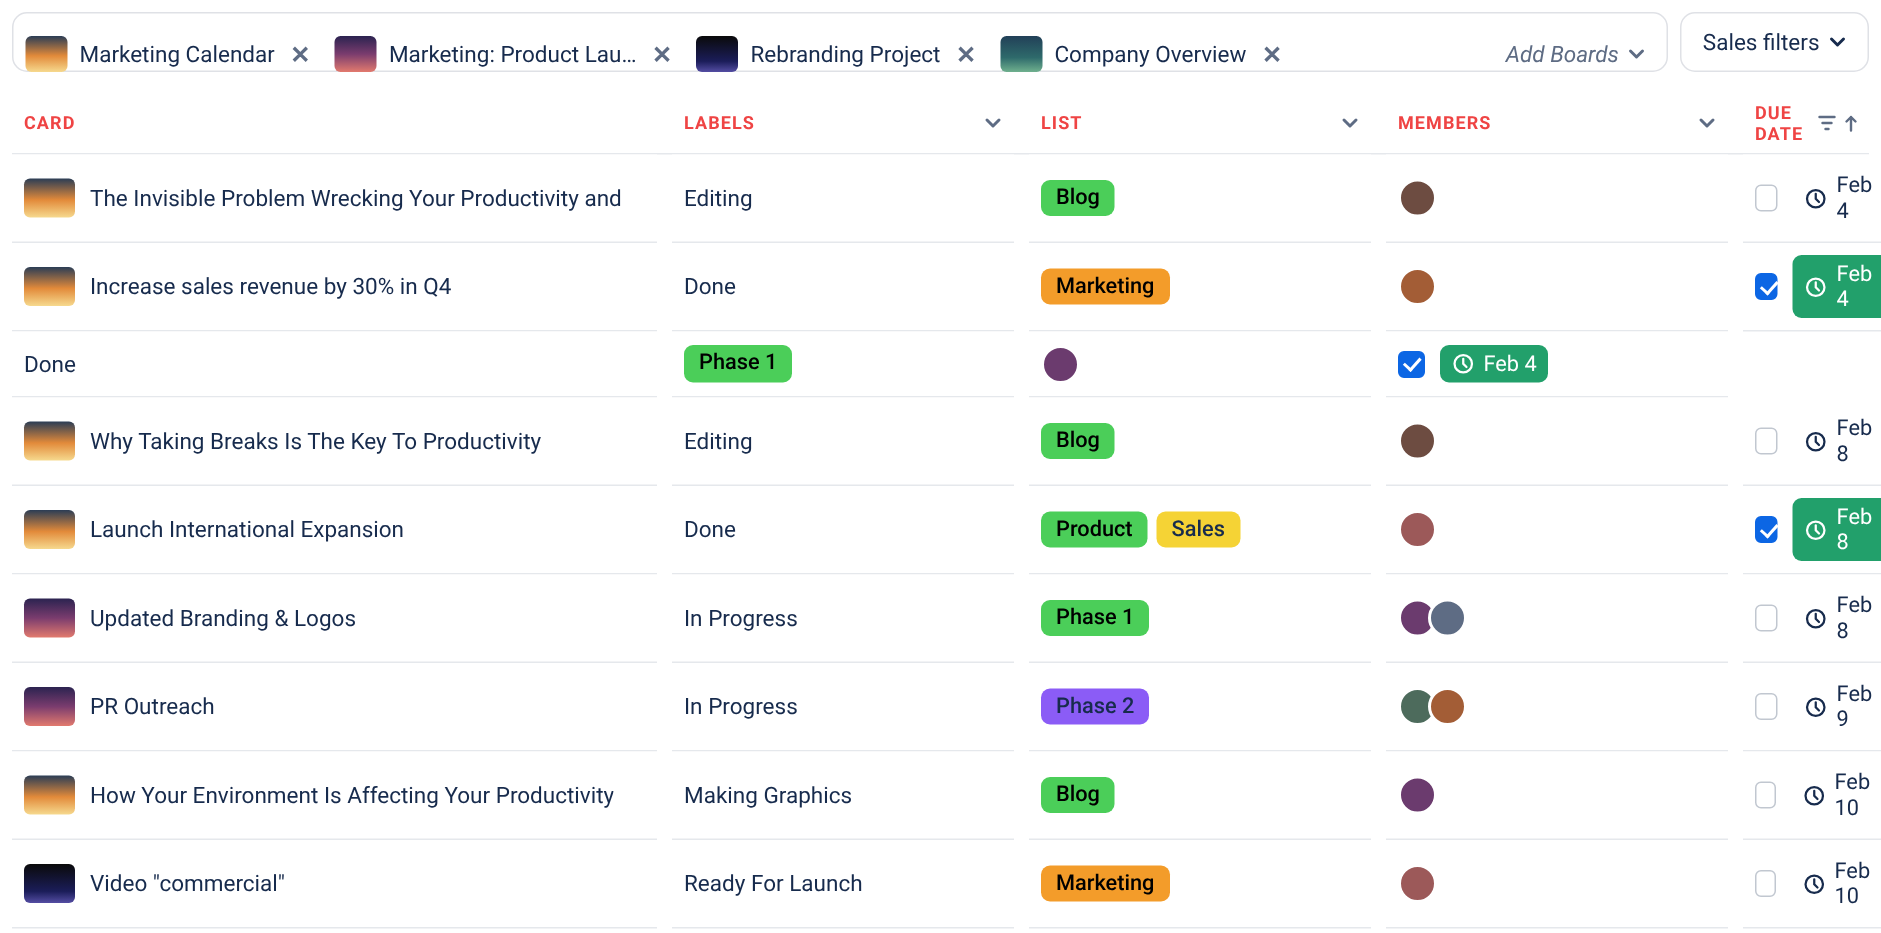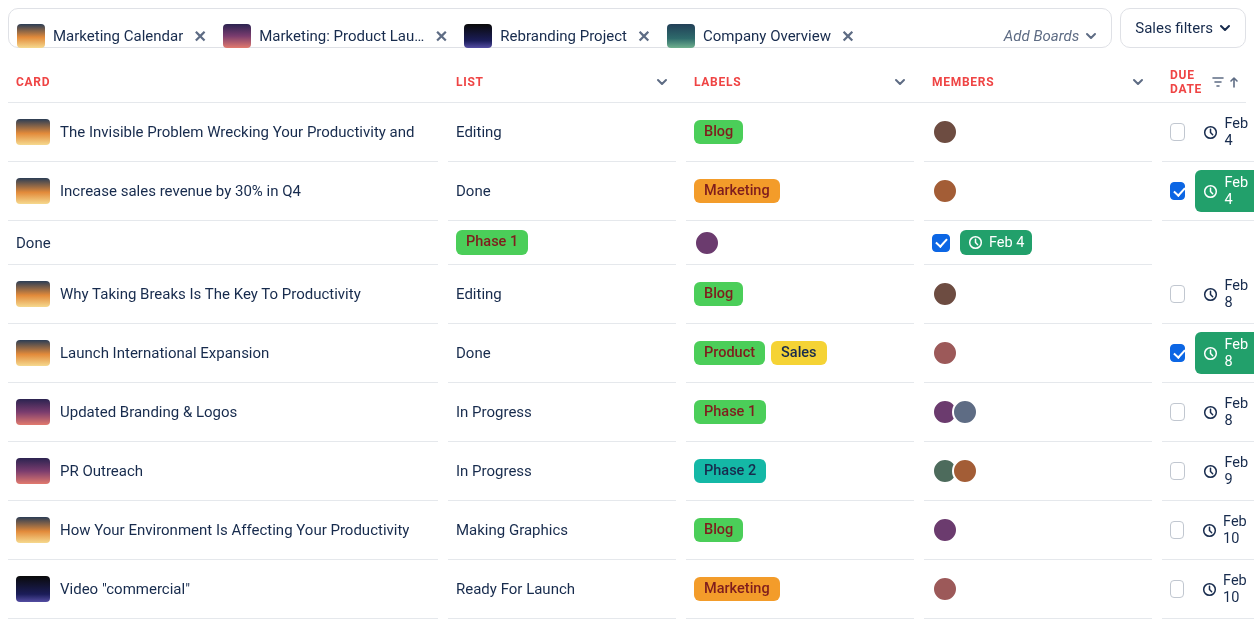--- a/index.html
+++ b/index.html
@@ -95,21 +95,21 @@
     width: 34px; height: 26px; border-radius: 4px; flex: none;
   }
   .card-title {
     white-space: nowrap; overflow: hidden; text-overflow: ellipsis;
   }
   .labels-cell { gap: 6px; }
   .label {
     display: inline-flex; align-items: center;
     padding: 5px 10px;
     border-radius: 6px;
-    color: #7f1d1d; font-size: 14.5px; font-weight: 500;
+    color: #000000; font-size: 14.5px; font-weight: 500;
     line-height: 1;
   }
   .members-cell { gap: 0; }
   .avatar {
     width: 26px; height: 26px; border-radius: 50%;
     border: 2px solid #fff;
     display: inline-block;
     margin-right: -6px;
   }
   .due-cell { gap: 10px; }
@@ -205,29 +205,29 @@
     </span>
   </div>
 </div>
 
 <div class="grid">
   <div class="headers">
     <div class="col-head">
       <span>CARD</span>
     </div>
     <div class="col-head" style="justify-content:space-between">
-      <span>LIST</span>
+      <span>LABELS</span>
       <span class="chev">
         <svg viewBox="0 0 12 12">
             <path d="M2 4l4 4 4-4" fill="none" stroke="#5e6c84" stroke-width="2" stroke-linecap="round" stroke-linejoin="round"></path>
           </svg>
       </span>
     </div>
     <div class="col-head" style="justify-content:space-between">
-      <span>LABELS</span>
+      <span>LIST</span>
       <span class="chev">
         <svg viewBox="0 0 12 12">
             <path d="M2 4l4 4 4-4" fill="none" stroke="#5e6c84" stroke-width="2" stroke-linecap="round" stroke-linejoin="round"></path>
           </svg>
       </span>
     </div>
     <div class="col-head" style="justify-content:space-between">
       <span>MEMBERS</span>
       <span class="chev">
         <svg viewBox="0 0 12 12">
@@ -415,21 +415,21 @@
       </div>
       <div class="row">
         <div class="cell card">
           <div class="card-thumb g-dusk"></div>
           <div class="card-title">PR Outreach</div>
         </div>
         <div class="cell">
           <span>In Progress</span>
         </div>
         <div class="cell labels-cell">
-          <span class="label" style="background: #14b8a6; color: rgb(23, 43, 77);">Phase 2</span>
+          <span class="label" style="background: #8b5cf6; color: rgb(23, 43, 77);">Phase 2</span>
         </div>
         <div class="cell members-cell">
           <span class="avatar av5"></span>
           <span class="avatar av2"></span>
         </div>
         <div class="cell due-cell">
           <span class="due-check"></span>
           <span class="due-badge plain">
             <span class="clock">
   <svg viewBox="0 0 16 16" width="15" height="15">

